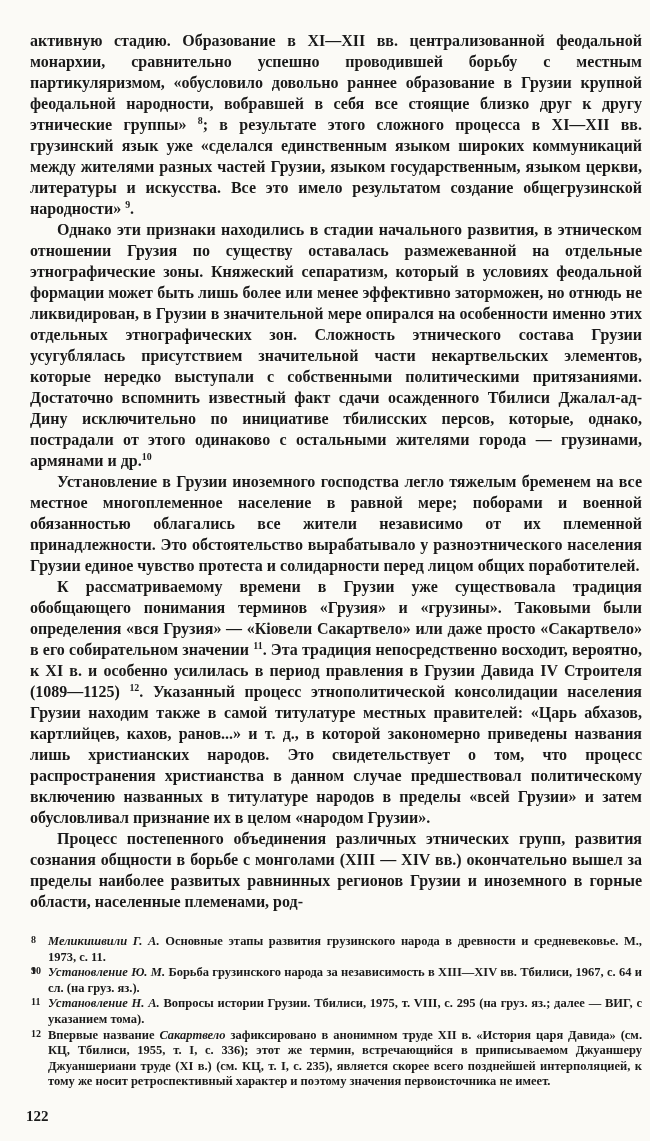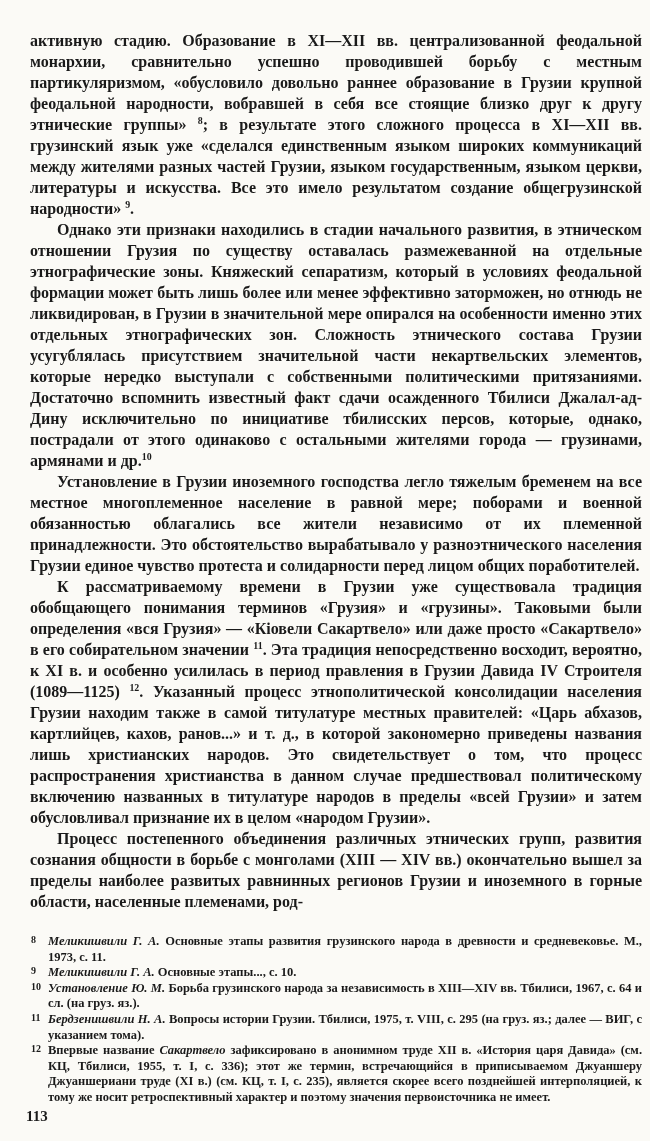--- a/index.html
+++ b/index.html
@@ -69,19 +69,19 @@
 <div class="page">
   <section class="main-text" id="paragraphs">
       <p class="no-indent">активную стадию. Образование в XI—XII вв. централизованной феодальной монархии, сравнительно успешно проводившей борьбу с местным партикуляризмом, «обусловило довольно раннее образование в Грузии крупной феодальной народности, вобравшей в себя все стоящие близко друг к другу этнические группы»&nbsp;<sup>8</sup>; в результате этого сложного процесса в XI—XII вв. грузинский язык уже «сделался единственным языком широких коммуникаций между жителями разных частей Грузии, языком государственным, языком церкви, литературы и искусства. Все это имело результатом создание общегрузинской народности»&nbsp;<sup>9</sup>.</p>
       <p class="">Однако эти признаки находились в стадии начального развития, в этническом отношении Грузия по существу оставалась размежеванной на отдельные этнографические зоны. Княжеский сепаратизм, который в условиях феодальной формации может быть лишь более или менее эффективно заторможен, но отнюдь не ликвидирован, в Грузии в значительной мере опирался на особенности именно этих отдельных этнографических зон. Сложность этнического состава Грузии усугублялась присутствием значительной части некартвельских элементов, которые нередко выступали с собственными политическими притязаниями. Достаточно вспомнить известный факт сдачи осажденного Тбилиси Джалал-ад-Дину исключительно по инициативе тбилисских персов, которые, однако, пострадали от этого одинаково с остальными жителями города — грузинами, армянами и др.<sup>10</sup></p>
       <p class="">Установление в Грузии иноземного господства легло тяжелым бременем на все местное многоплеменное население в равной мере; поборами и военной обязанностью облагались все жители независимо от их племенной принадлежности. Это обстоятельство вырабатывало у разноэтнического населения Грузии единое чувство протеста и солидарности перед лицом общих поработителей.</p>
       <p class="">К рассматриваемому времени в Грузии уже существовала традиция обобщающего понимания терминов «Грузия» и «грузины». Таковыми были определения «вся Грузия» — «Кіовели Сакартвело» или даже просто «Сакартвело» в его собирательном значении&nbsp;<sup>11</sup>. Эта традиция непосредственно восходит, вероятно, к XI в. и особенно усилилась в период правления в Грузии Давида IV Строителя (1089—1125)&nbsp;<sup>12</sup>. Указанный процесс этнополитической консолидации населения Грузии находим также в самой титулатуре местных правителей: «Царь абхазов, картлийцев, кахов, ранов...» и т. д., в которой закономерно приведены названия лишь христианских народов. Это свидетельствует о том, что процесс распространения христианства в данном случае предшествовал политическому включению названных в титулатуре народов в пределы «всей Грузии» и затем обусловливал признание их в целом «народом Грузии».</p>
       <p class="">Процесс постепенного объединения различных этнических групп, развития сознания общности в борьбе с монголами (XIII — XIV вв.) окончательно вышел за пределы наиболее развитых равнинных регионов Грузии и иноземного в горные области, населенные племенами, род-</p>
     </section>
   <section class="footnotes" id="footnotes">
       <div class="footnote"><span class="fn-num">8</span><span><i>Меликишвили Г. А.</i> Основные этапы развития грузинского народа в древности и средневековье. М., 1973, с. 11.</span></div>
-      <div class="footnote"><span class="fn-num">9</span><span><i>Меликишвили Г. А.</i> Основные этапы..., с. 10.</span></div>
+      <div class="footnote"><span class="fn-num">9</span></div>
       <div class="footnote"><span class="fn-num">10</span><span><i>Установление Ю. М.</i> Борьба грузинского народа за независимость в XIII—XIV вв. Тбилиси, 1967, с. 64 и сл. (на груз. яз.).</span></div>
-      <div class="footnote"><span class="fn-num">11</span><span><i>Бердзенишвили Н. А.</i> Вопросы истории Грузии. Тбилиси, 1975, т. VIII, с. 295 (на груз. яз.; далее — ВИГ, с указанием тома).</span></div>
+      <div class="footnote"><span class="fn-num">11</span><span><i>Установление Н. А.</i> Вопросы истории Грузии. Тбилиси, 1975, т. VIII, с. 295 (на груз. яз.; далее — ВИГ, с указанием тома).</span></div>
       <div class="footnote"><span class="fn-num">12</span><span>Впервые название <i>Сакартвело</i> зафиксировано в анонимном труде XII в. «История царя Давида» (см. КЦ, Тбилиси, 1955, т. I, с. 336); этот же термин, встречающийся в приписываемом Джуаншеру Джуаншериани труде (XI в.) (см. КЦ, т. I, с. 235), является скорее всего позднейшей интерполяцией, к тому же носит ретроспективный характер и поэтому значения первоисточника не имеет.</span></div>
     </section>
-  <div class="page-number">113</div>
+  <div class="page-number">122</div>
 </div>
 
 </body></html>

